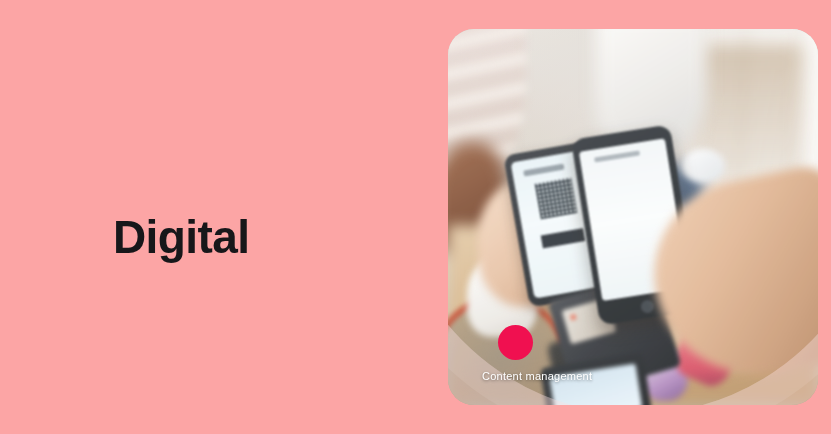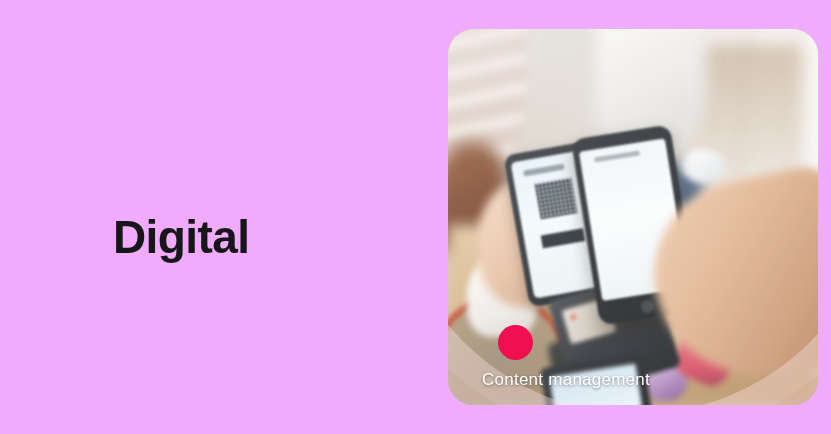--- a/index.html
+++ b/index.html
@@ -12,21 +12,21 @@
     height: 434px;
     background: #f5f4f3;
     font-family: "Liberation Sans", sans-serif;
     overflow: hidden;
     position: relative;
   }
 
   #slide {
     position: absolute;
     inset: 0;
-    background: #f0abfc;
+    background: #fca5a5;
   }
 
   
   .headline {
     position: absolute;
     left: 113px;
     top: 113px;
     width: 300px;
     color: #17171a;
     font-family: "Liberation Sans", sans-serif;
@@ -445,21 +445,21 @@
     background: #f01050;
   }
 
   
   .caption {
     position: absolute;
     left: 34px;
     top: 341px;
     color: #ffffff;
     font-family: "Liberation Sans", sans-serif;
-    font-size: 17px;
+    font-size: 11px;
     font-weight: normal;
     letter-spacing: 0.25px;
     text-shadow: 0 1px 3px rgba(0,0,0,0.45);
     white-space: nowrap;
   }
 </style>
 </head>
 <body>
 
 <div id="slide">

